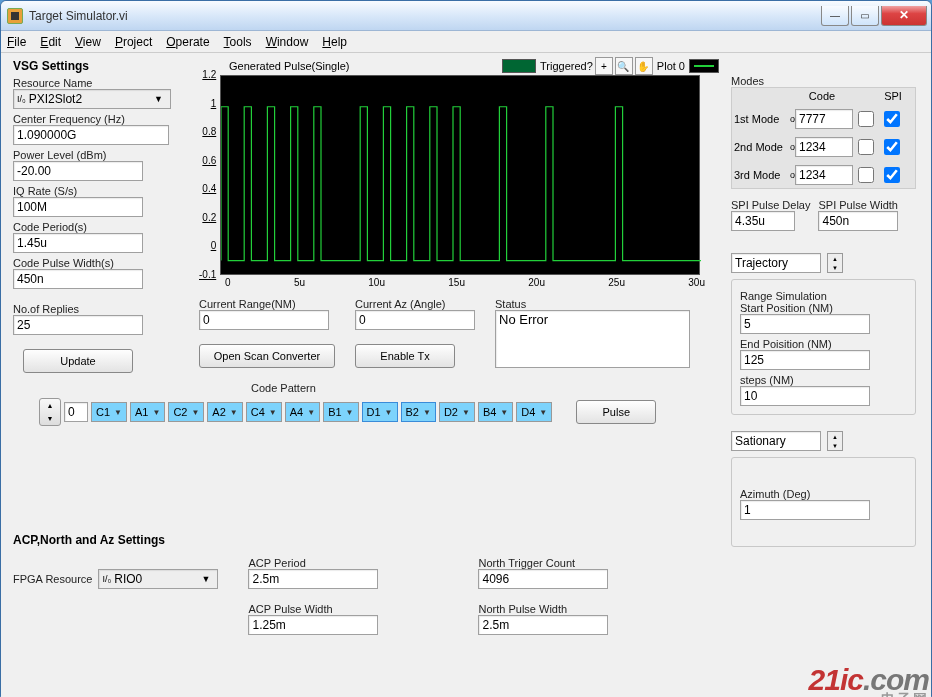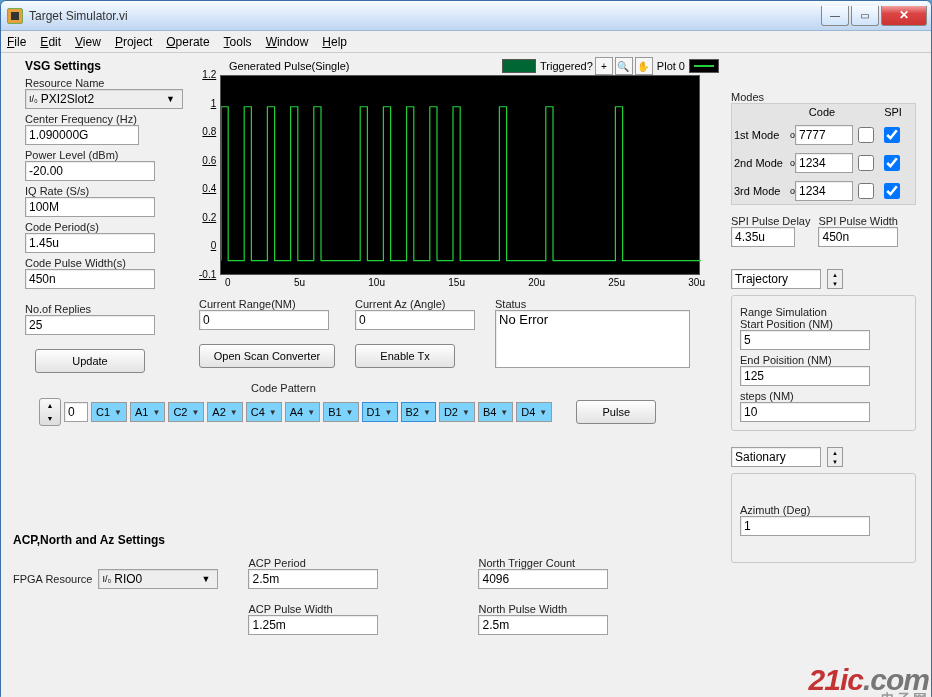--- a/index.html
+++ b/index.html
@@ -31,23 +31,23 @@
 }
 .combo { display: flex; align-items: center; background: #eee; }
 .combo .arrow { margin-left: auto; font-size: 9px; padding: 0 4px; }
 button.btn {
   height: 24px; font-size: 11px; background: linear-gradient(#fefefe, #e3e3e3);
   border: 1px solid #888; border-radius: 3px; padding: 0 10px;
 }
 .fieldset { border: 1px solid #c8c8c8; border-radius: 3px; padding: 6px 8px 8px 8px; position: relative; margin-top: 6px; }
 
 
-.left-col { position: absolute; left: 24px; top: 4px; width: 175px; }
+.left-col { position: absolute; left: 12px; top: 4px; width: 175px; }
 .mid-col  { position: absolute; left: 198px; top: 4px; width: 520px; }
-.right-col{ position: absolute; left: 730px; top: 20px; width: 185px; }
+.right-col{ position: absolute; left: 730px; top: 4px; width: 185px; }
 
 
 .graph-title { font-size: 11px; margin-left: 30px; }
 .graph-head { display: flex; align-items: center; font-size: 11px; }
 .graph-head .swatch { width: 34px; height: 14px; background: #063; border: 1px solid #555; margin: 0 4px; }
 .graph-head .plotswatch { width: 30px; height: 14px; background: #000; border: 1px solid #555; display: inline-flex; align-items: center; justify-content: center; }
 .graph-head .plotswatch span { width: 20px; height: 2px; background: #22d03a; }
 .toolbtn { width: 18px; height: 18px; border: 1px solid #999; background: #f7f7f7; margin-left: 2px; display: inline-flex; align-items: center; justify-content: center; font-size: 10px; }
 .graph-area { display: flex; text-decoration: underline; }
 .yaxis { display: flex; flex-direction: column; justify-content: space-between; align-items: flex-end; font-size: 10px; height: 200px; margin-right: 4px; }
@@ -109,21 +109,21 @@
     <div class="left-col">
       <div class="section-label">VSG Settings</div>
       <span class="lbl">Resource Name</span>
       <div class="combo" style="width:158px">
         <span style="font-size:9px;margin-right:3px;">I/₀</span>
         <span>PXI2Slot2</span>
         <span class="arrow">▼</span>
       </div>
 
       <span class="lbl">Center Frequency (Hz)</span>
-      <input class="txt" style="width: 114px;" value="1.090000G">
+      <input class="txt" style="width: 156px;" value="1.090000G">
 
       <span class="lbl">Power Level (dBm)</span>
       <input class="txt" style="width: 130px;" value="-20.00">
 
       <span class="lbl">IQ Rate (S/s)</span>
       <input class="txt" style="width: 130px;" value="100M">
 
       <span class="lbl">Code Period(s)</span>
       <input class="txt" style="width: 130px;" value="1.45u">
 

